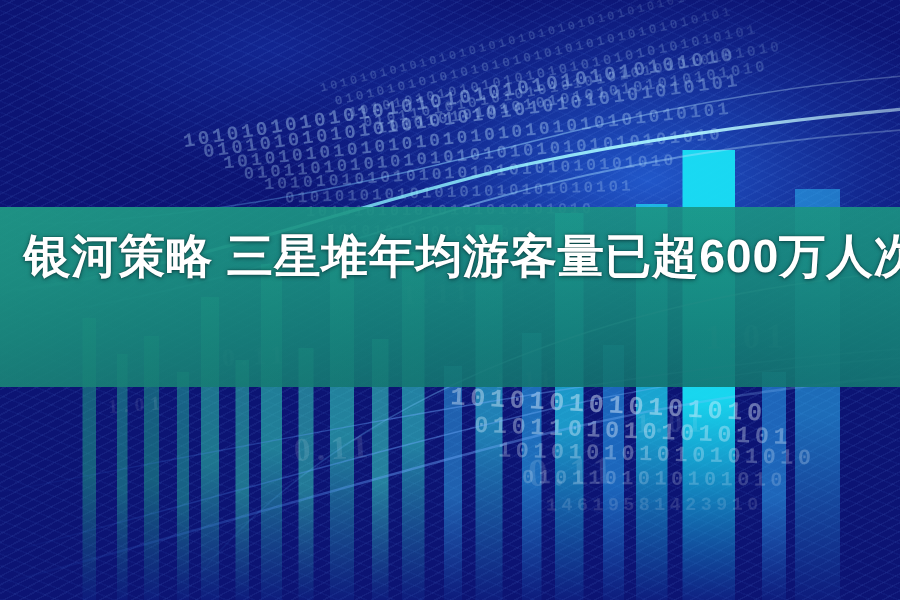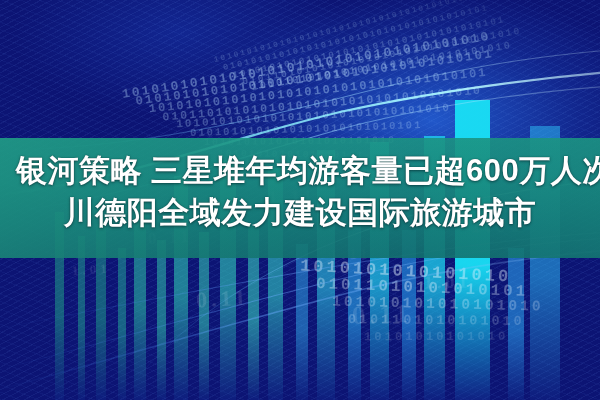--- a/index.html
+++ b/index.html
@@ -152,21 +152,21 @@
       <div class="brow" style="font-size: 8.6px; top: 33px; left: 220px; transform: rotate(-12.8deg); opacity: 0.47;">01010101010101010101010101010101010101</div>
       <div class="brow" style="font-size: 9.2px; top: 42px; left: 230px; transform: rotate(-11.6deg); opacity: 0.52;">1010101010101010101010101010101010101</div>
       <div class="brow" style="font-size: 9.8px; top: 51px; left: 240px; transform: rotate(-10.4deg); opacity: 0.57;">010110101010101010101010101010101010</div>
       <div class="brow" style="font-size: 10.4px; top: 60px; left: 250px; transform: rotate(-9.2deg); opacity: 0.62;">10101010101010101010101010101010</div>
     </div>
   <div class="layer" id="binary-low">
       <div class="brow" style="font-size: 17px; top: 262px; left: 300px; transform: rotate(3deg); opacity: 0.8;">1010101010101010</div>
       <div class="brow" style="font-size: 15.8px; top: 279px; left: 316px; transform: rotate(2.2deg); opacity: 0.67;">01011010101010101</div>
       <div class="brow" style="font-size: 14.6px; top: 296px; left: 332px; transform: rotate(1.4deg); opacity: 0.54;">101010101010101010</div>
       <div class="brow" style="font-size: 13.4px; top: 313px; left: 348px; transform: rotate(0.6deg); opacity: 0.41;">0101101010101010</div>
-      <div class="brow" style="font-size: 12.2px; top: 330px; left: 364px; transform: rotate(-0.2deg); opacity: 0.28;">10101010101010</div>
+      <div class="brow" style="font-size: 12.2px; top: 330px; left: 364px; transform: rotate(-0.2deg); opacity: 0.28;">14619581423910</div>
     </div>
 
   <div class="layer" id="ghost-layer">
       <div class="ghostnum" style="left: 148px; top: 228px; font-size: 17px; opacity: 0.38; transform: rotate(-3deg);">0.11</div>
       <div class="ghostnum" style="left: 72px; top: 262px; font-size: 13px; opacity: 0.3; transform: rotate(-4deg);">1.01</div>
       <div class="ghostnum" style="left: 268px; top: 186px; font-size: 19px; opacity: 0.34; transform: rotate(-2deg);">1.11</div>
       <div class="ghostnum" style="left: 196px; top: 286px; font-size: 22px; opacity: 0.4; transform: rotate(-3deg);">0.11</div>
       <div class="ghostnum" style="left: 470px; top: 212px; font-size: 23px; opacity: 0.46; transform: rotate(-1deg);">1.01</div>
       <div class="ghostnum" style="left: 330px; top: 246px; font-size: 15px; opacity: 0.32; transform: rotate(-2deg);">1.11</div>
       <div class="ghostnum" style="left: 352px; top: 300px; font-size: 26px; opacity: 0.44; transform: rotate(-2deg);">0.11</div>
@@ -199,16 +199,15 @@
     <path d="M-10,372 C 130,336 250,300 370,272 C 470,250 545,242 610,238" fill="none" stroke="url(#cg3)" stroke-width="1"></path>
     <path d="M-10,330 C 150,300 280,274 400,256 C 490,242 550,236 610,232" fill="none" stroke="url(#cg3)" stroke-width=".9"></path>
     <path d="M120,400 C 170,330 250,276 340,240 C 430,204 520,188 610,180" fill="none" stroke="url(#cg2)" stroke-width="1"></path>
   </svg>
 
   <div id="green-band"></div>
   <div id="green-band-tint"></div>
 
   <div id="headline">
     <span class="ln">银河策略 三星堆年均游客量已超600万人次 四</span>
-    <span class="ln">川德阳全域发力建设国际旅游城市</span>
   </div>
 
 </div>
 
 </body></html>

